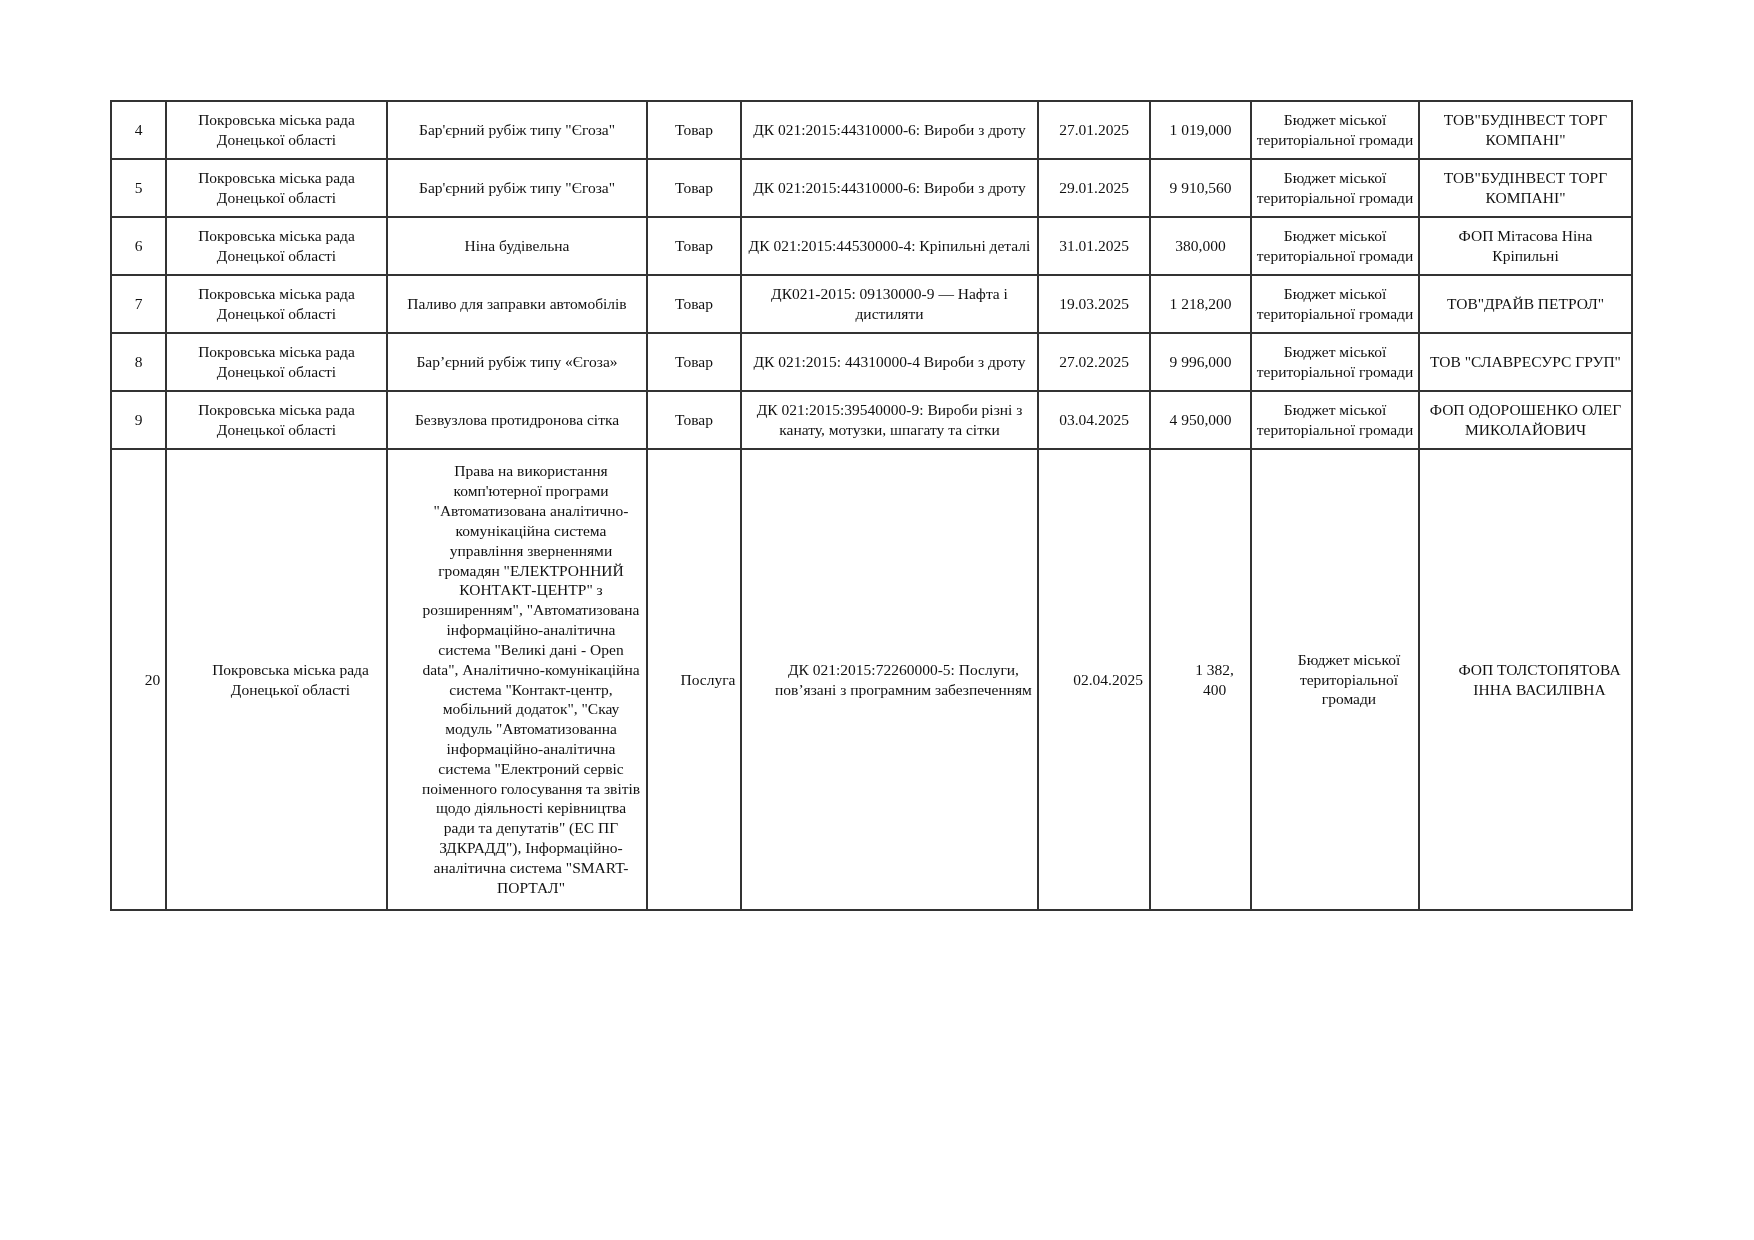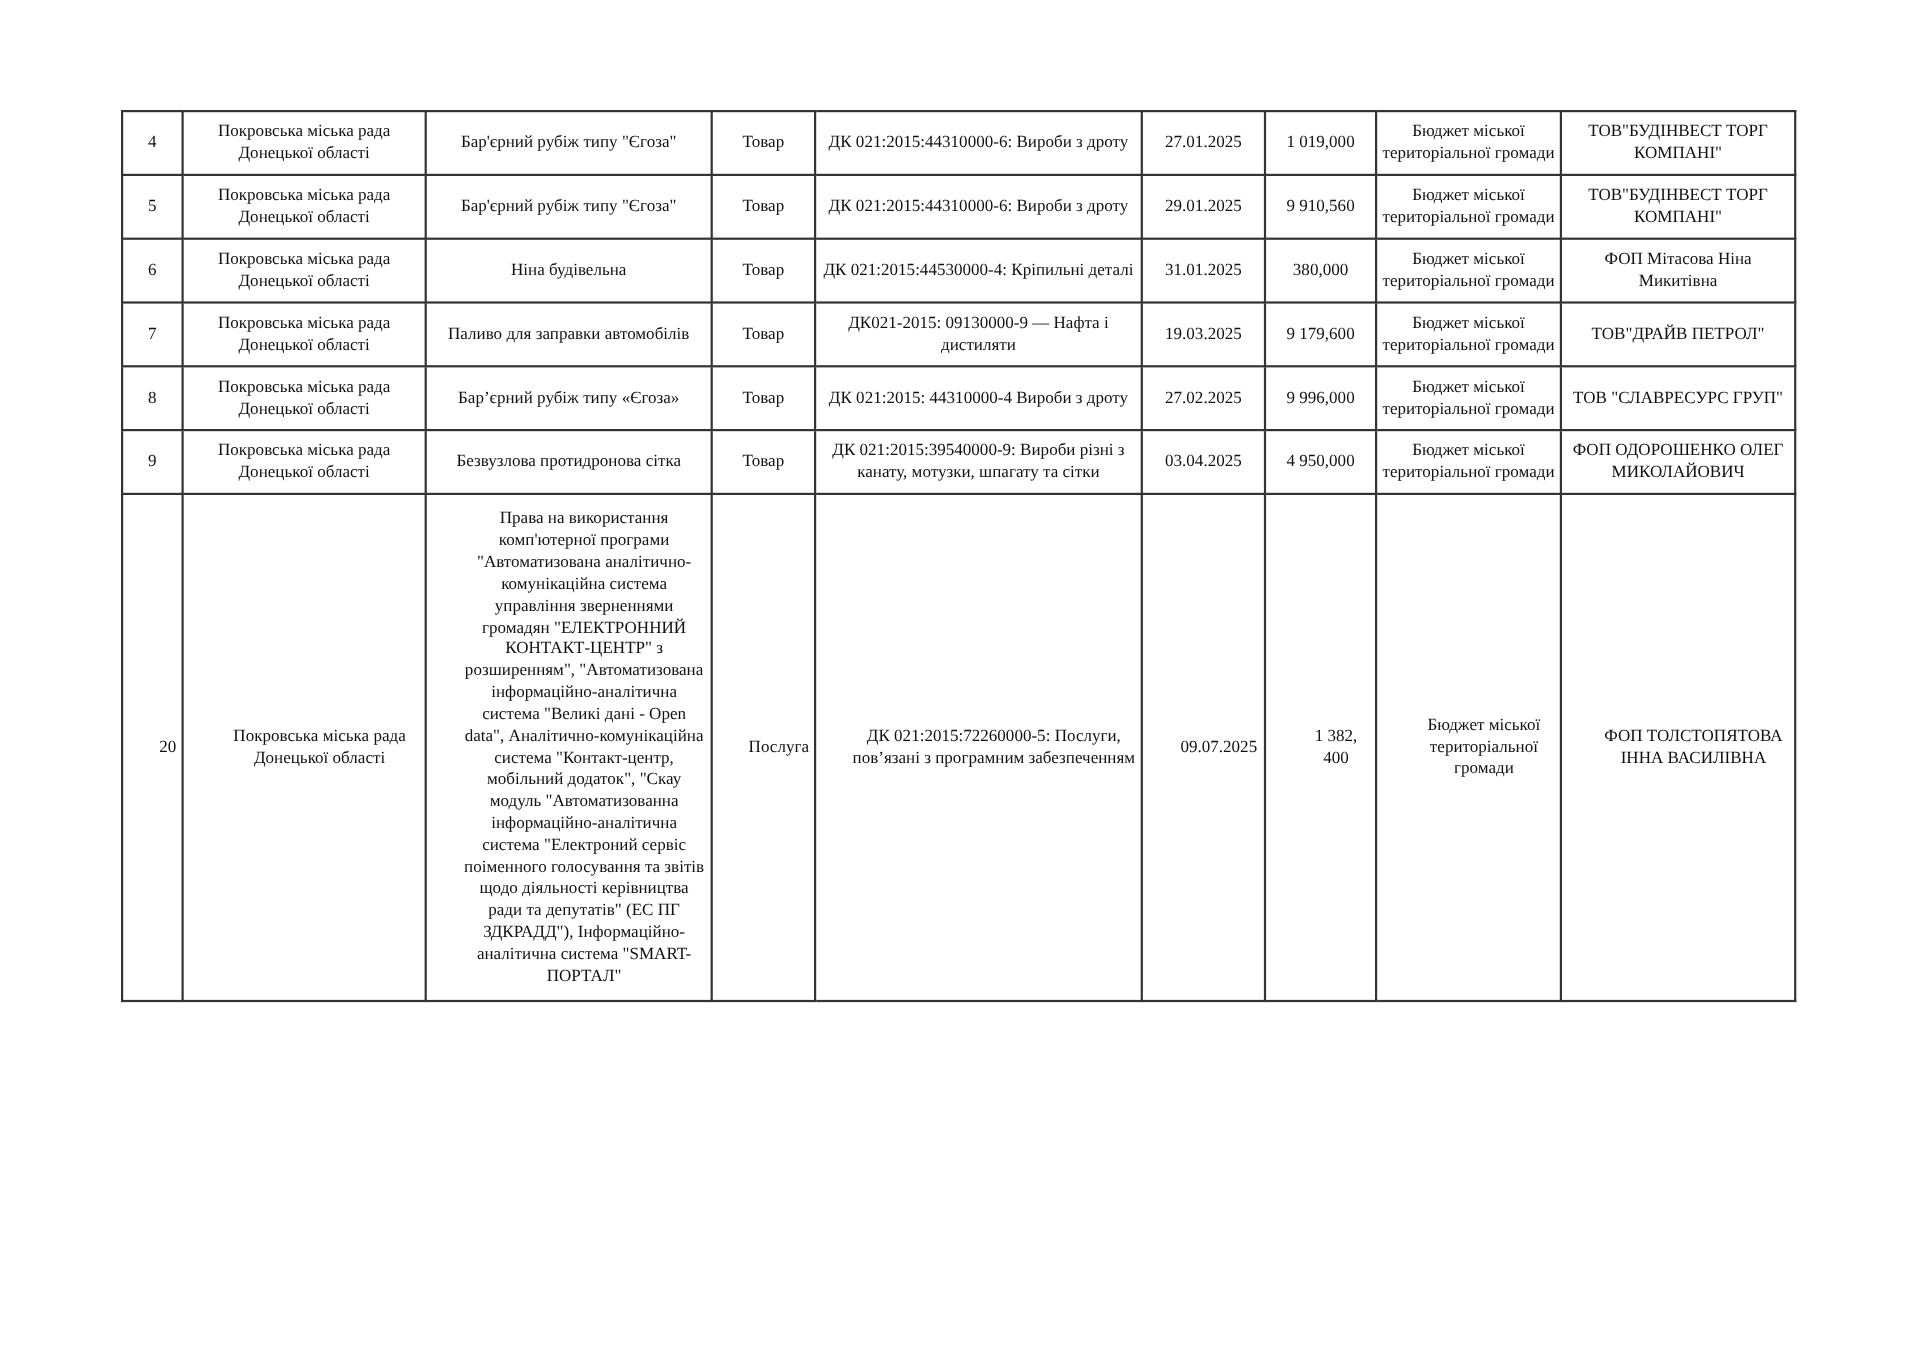--- a/index.html
+++ b/index.html
@@ -87,30 +87,30 @@
         </tr>
         <tr class="row-short">
           <td class="cell-number">6</td>
           <td class="cell-organization">Покровська міська рада Донецької області</td>
           <td class="cell-item">Ніна будівельна</td>
           <td class="cell-type">Товар</td>
           <td class="cell-dk">ДК 021:2015:44530000-4: Кріпильні деталі</td>
           <td class="cell-date">31.01.2025</td>
           <td class="cell-amount">380,000</td>
           <td class="cell-budget">Бюджет міської територіальної громади</td>
-          <td class="cell-supplier">ФОП Мітасова Ніна Микитівна</td>
+          <td class="cell-supplier">ФОП Мітасова Ніна Кріпильні</td>
         </tr>
         <tr class="row-short">
           <td class="cell-number">7</td>
           <td class="cell-organization">Покровська міська рада Донецької області</td>
           <td class="cell-item">Паливо для заправки автомобілів</td>
           <td class="cell-type">Товар</td>
           <td class="cell-dk">ДК021-2015: 09130000-9 — Нафта і дистиляти</td>
           <td class="cell-date">19.03.2025</td>
-          <td class="cell-amount">9 179,600</td>
+          <td class="cell-amount">1 218,200</td>
           <td class="cell-budget">Бюджет міської територіальної громади</td>
           <td class="cell-supplier">ТОВ"ДРАЙВ ПЕТРОЛ"</td>
         </tr>
         <tr class="row-short">
           <td class="cell-number">8</td>
           <td class="cell-organization">Покровська міська рада Донецької області</td>
           <td class="cell-item">Бар’єрний рубіж типу «Єгоза»</td>
           <td class="cell-type">Товар</td>
           <td class="cell-dk">ДК 021:2015: 44310000-4 Вироби з дроту</td>
           <td class="cell-date">27.02.2025</td>
@@ -128,20 +128,20 @@
           <td class="cell-amount">4 950,000</td>
           <td class="cell-budget">Бюджет міської територіальної громади</td>
           <td class="cell-supplier">ФОП ОДОРОШЕНКО ОЛЕГ МИКОЛАЙОВИЧ</td>
         </tr>
         <tr class="row-tall">
           <td class="cell-number">20</td>
           <td class="cell-organization">Покровська міська рада Донецької області</td>
           <td class="cell-item">Права на використання комп'ютерної програми "Автоматизована аналітично-комунікаційна система управління зверненнями громадян "ЕЛЕКТРОННИЙ КОНТАКТ-ЦЕНТР" з розширенням", "Автоматизована інформаційно-аналітична система "Великі дані - Open data", Аналітично-комунікаційна система "Контакт-центр, мобільний додаток", "Скау модуль "Автоматизованна інформаційно-аналітична система "Електроний сервіс поіменного голосування та звітів щодо діяльності керівництва ради та депутатів" (ЕС ПГ ЗДКРАДД"), Інформаційно-аналітична система "SMART-ПОРТАЛ"</td>
           <td class="cell-type">Послуга</td>
           <td class="cell-dk">ДК 021:2015:72260000-5: Послуги, пов’язані з програмним забезпеченням</td>
-          <td class="cell-date">09.07.2025</td>
+          <td class="cell-date">02.04.2025</td>
           <td class="cell-amount">1 382, 400</td>
           <td class="cell-budget">Бюджет міської територіальної громади</td>
           <td class="cell-supplier">ФОП ТОЛСТОПЯТОВА ІННА ВАСИЛІВНА</td>
         </tr>
       </tbody>
   </table>
 </div>
 
 </body></html>

